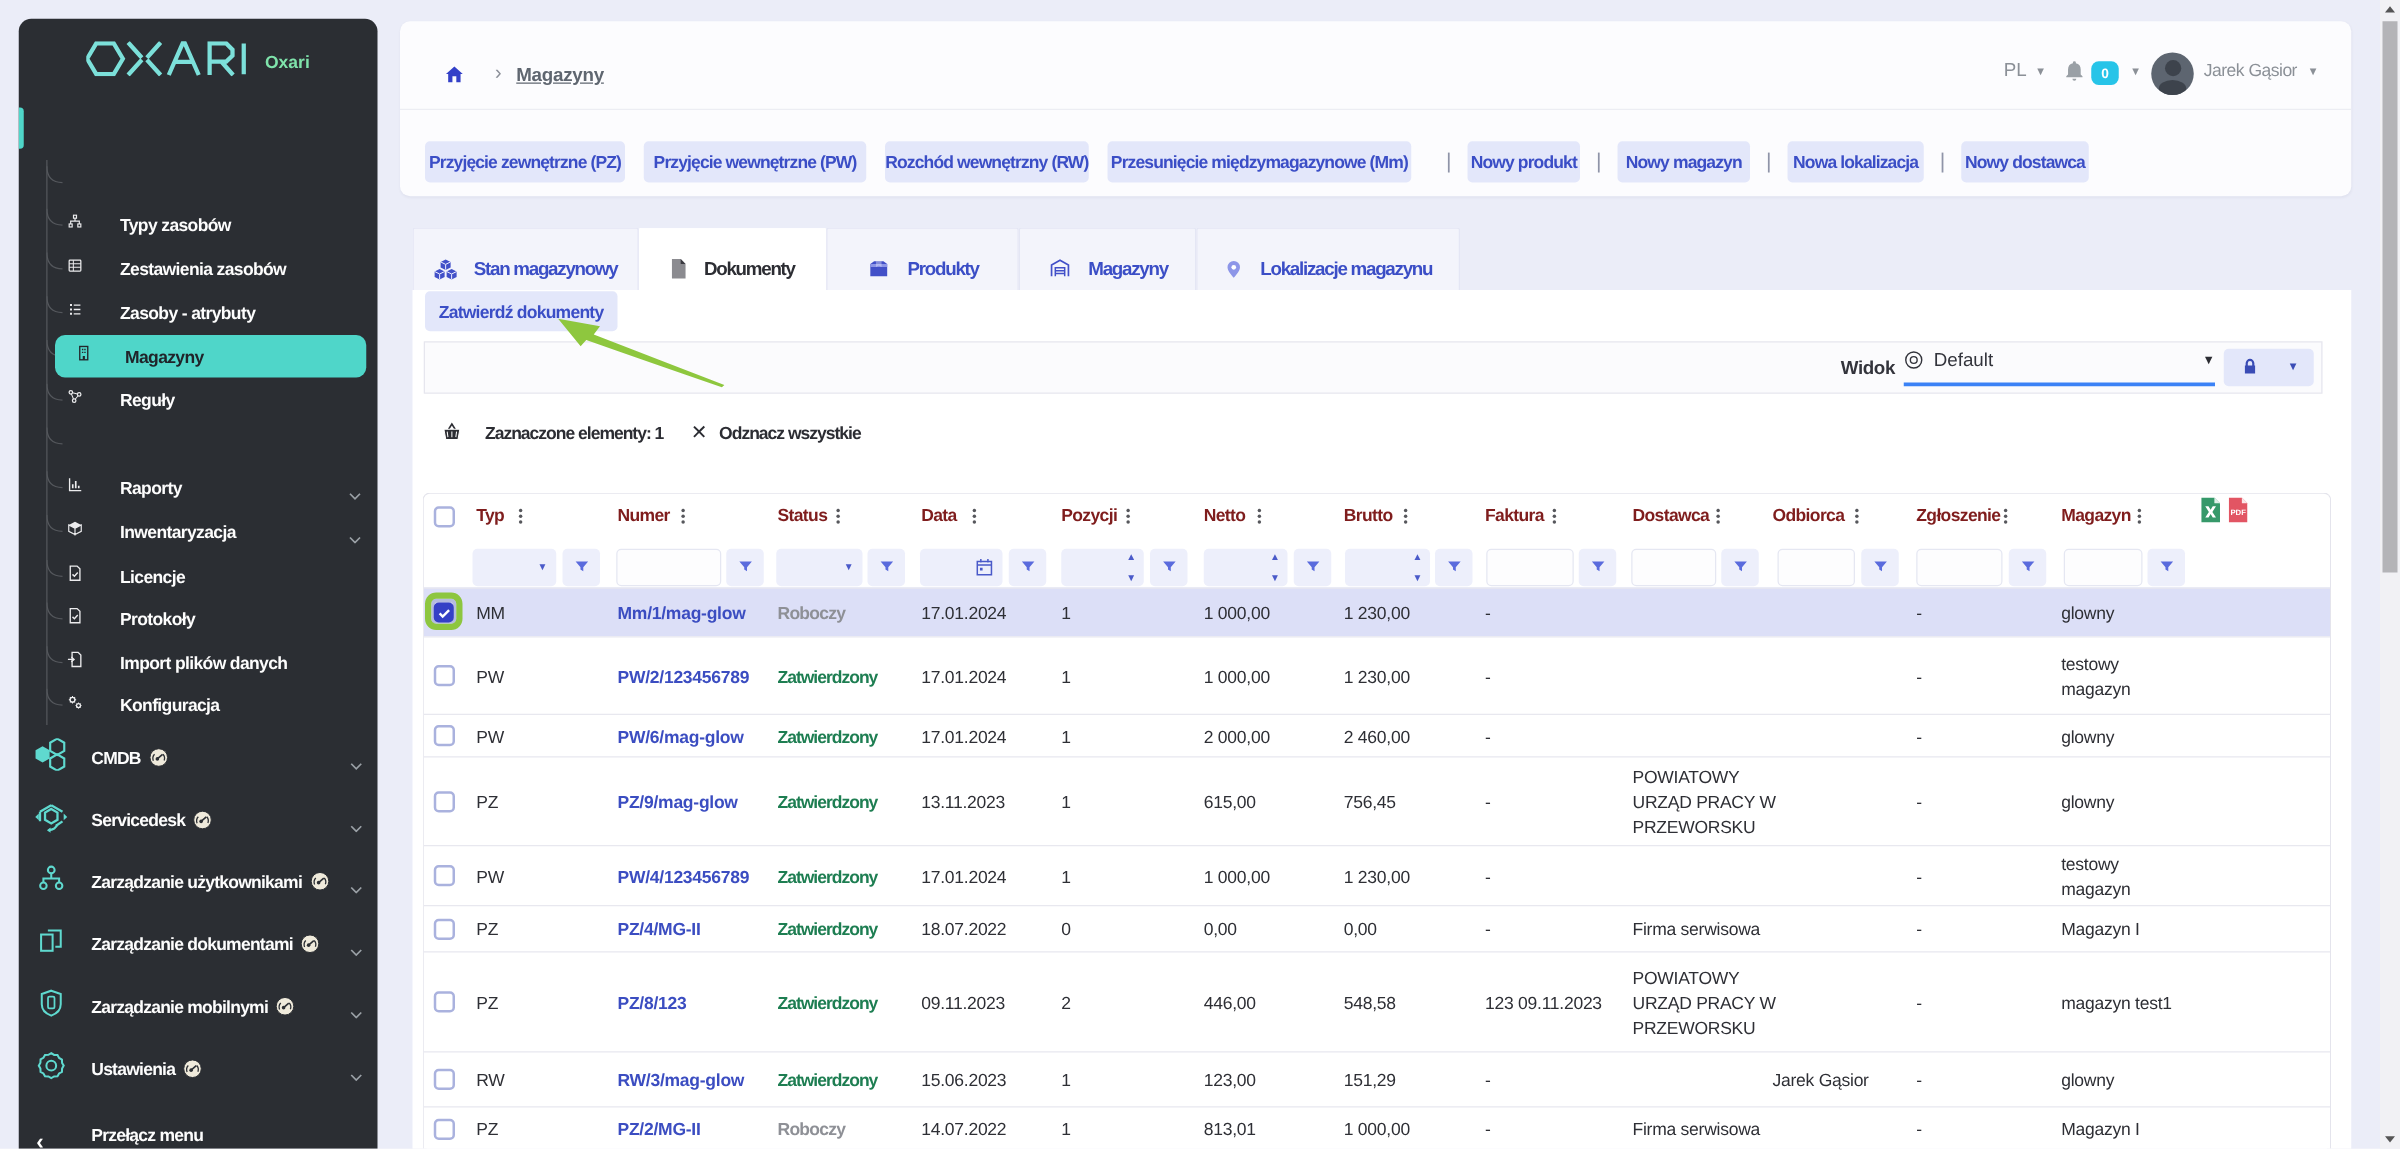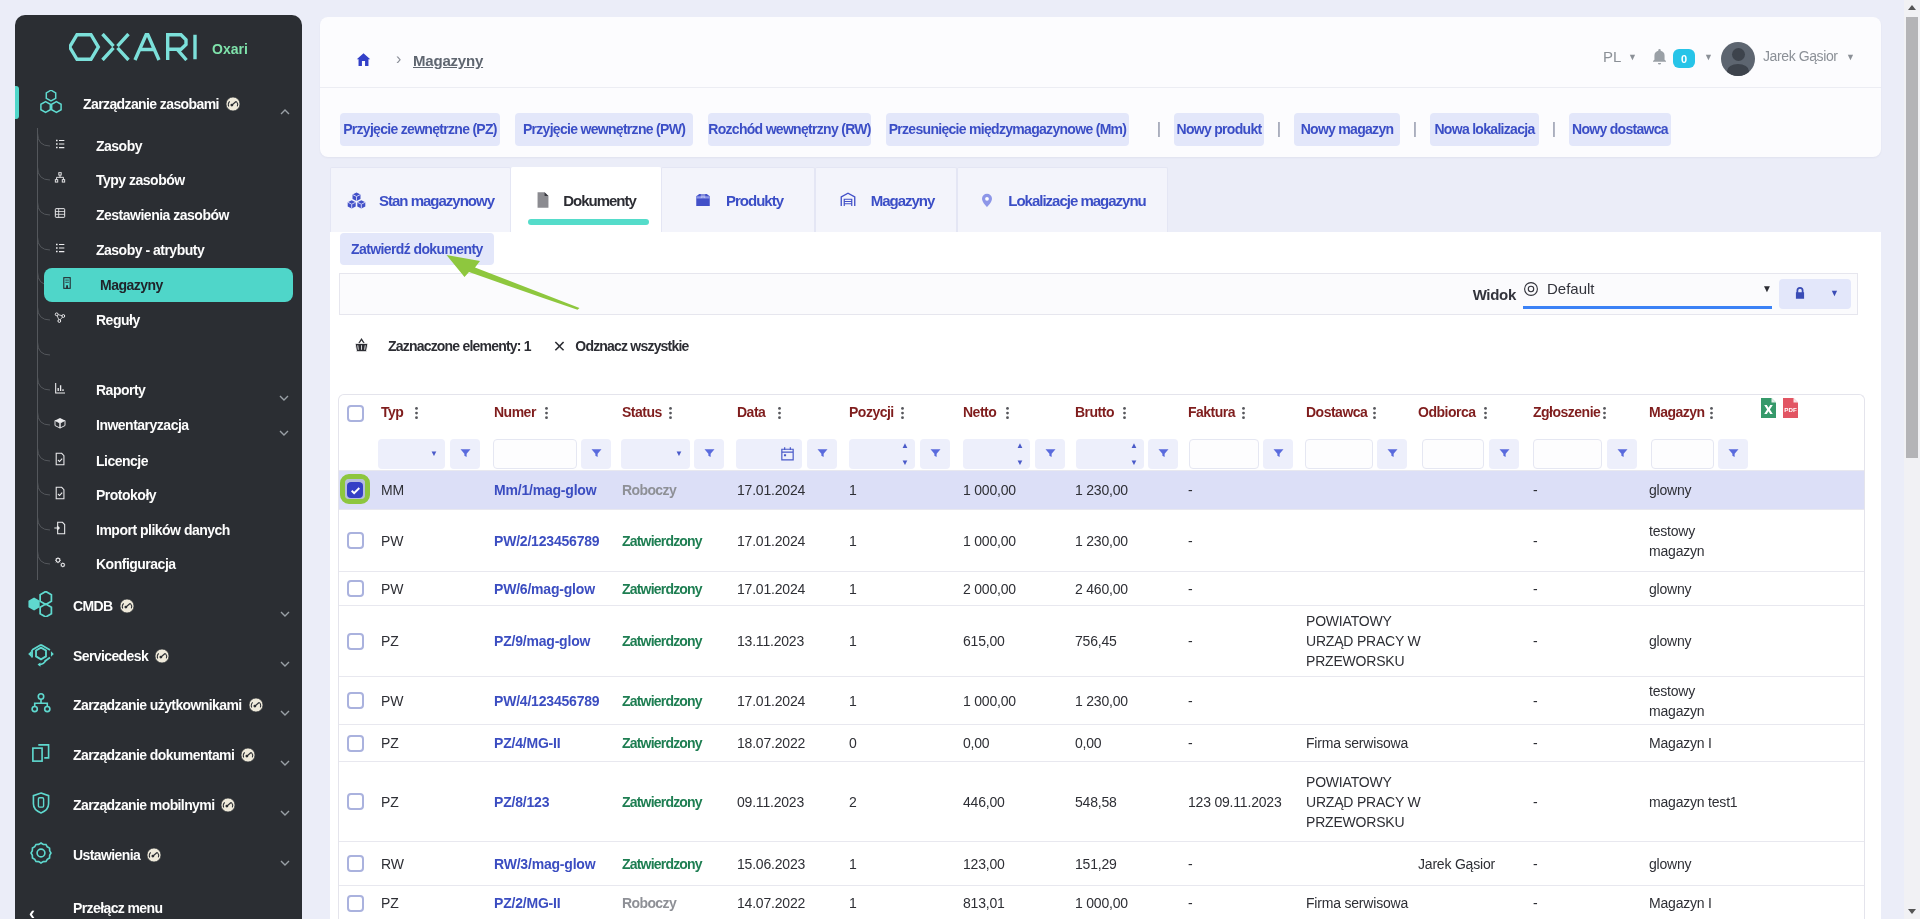--- a/index.html
+++ b/index.html
@@ -26,21 +26,21 @@
 .crumb-link { position:absolute; left:93px; top:35px; color:#5f6670; font-size:15px; font-weight:bold; text-decoration:underline; letter-spacing:-0.2px;}
 .top-right { color:#8b9097; font-size:15px; }
 .dn { font-size:9px; color:#8b9097; }
 .badge0 { background:#27c4e8; color:#fff; font-size:11px; font-weight:bold; border-radius:6px; width:22px; height:19px; display:inline-flex; align-items:center; justify-content:center; }
 .avatar { width:34px; height:34px; border-radius:50%; background:#5d6570; position:relative; overflow:hidden; }
 .avatar:before { content:""; position:absolute; left:10.5px; top:6px; width:13px; height:13px; border-radius:50%; background:#3d434c;}
 .avatar:after { content:""; position:absolute; left:6px; top:22px; width:22px; height:14px; border-radius:50% 50% 0 0; background:#3d434c;}
 .actions-row { position:absolute; left:20px; top:84px; height:56px; display:flex; align-items:center; }
 .abtn { display:inline-flex; align-items:center; justify-content:center; height:33px; background:#e3e7fa; color:#3b4ec6; font-size:14px; font-weight:bold; letter-spacing:-0.7px; border-radius:4px; white-space:nowrap; }
 .asep { color:#8f94a8; width:30px; text-align:center; font-size:17px; }
-.tabs { position:absolute; left:10px; top:167px; display:flex; height:65px;text-align:center; }
+.tabs { position:absolute; left:10px; top:182px; display:flex; height:65px;text-align:center; }
 .tab { height:65px; display:flex; align-items:center; justify-content:center; gap:13px; background:#f3f4fb; border:1px solid #e4e6f4; border-bottom:none; border-radius:2px 2px 0 0; font-size:15px; font-weight:bold; letter-spacing:-1px; color:#3b4ec6; position:relative; }
 .tab.active { background:#fff; color:#2c2d33; border-color:#fff;}
 .tab .underline { position:absolute; left:16px; bottom:7px; height:6px; border-radius:3px; background:#55dcca; width:121px; }
 .panel { position:absolute; left:10px; top:232px; width:1551px; height:687px; background:#fff; }
 .zatw { position:absolute; left:10px; top:1px; height:32px; display:inline-flex; align-items:center; background:#e3e7fa; color:#3b4ec6; font-size:14px; font-weight:bold; letter-spacing:-0.6px; border-radius:4px; padding:12px 11px; }
 .widok-bar { position:absolute; left:9px; top:41px; width:1519px; height:42px; background:#fbfbfd; border:1px solid #e6e6ee; }
 .widok-label { position:absolute; right:341px; top:12px; color:#33343c; font-size:15px; font-weight:bold; letter-spacing:-0.3px;}
 .widok-select { position:absolute; right:85px; top:6px; width:249px; height:29px; border-bottom:3px solid #3b82f6; color:#33343c; font-size:15px; }
 .lockbtn { position:absolute; right:6px; top:5px; width:72px; height:30px; background:#e3e7fa; border-radius:4px; }
 .selbar { position:absolute; left:22px; top:97px; height:34px; display:flex; align-items:center; color:#2c2d33; font-size:14px; font-weight:bold; letter-spacing:-0.8px;}
@@ -65,59 +65,36 @@
 <g stroke="#7ce0da" stroke-width="3.4" fill="none">
 <path d="M8 1.7 L22 1.7 L29.3 14 L22 26.3 L8 26.3 L0.7 14 Z"></path>
 <path d="M33.5 1 L44.5 13.2 M44.5 14.8 L33.5 27 M59.5 1 L48.5 13.2 M48.5 14.8 L59.5 27"></path>
 <path d="M66 27 L77.2 1.5 L78.8 1.5 L90 27 M70.5 16.5 L85.5 16.5"></path>
 <path d="M98.7 27 L98.7 1.7 L112 1.7 L117 6.7 L117 11.5 L112 16.2 L98.7 16.2 M108 16.2 L117.5 27"></path>
 <path d="M126 1.7 L126 26.3"></path>
 </g>
     </svg>
 <span class="logo-sub">Oxari</span>
 <div class="accentbar"></div>
-<div class="mi" style="top:65px">
-      <span class="ic" style="left:24px"><svg width="24" height="24" viewBox="0 0 24 24">
-          <path d="M12.0 0.2 L16.7 2.9 L16.7 8.3 L12.0 11.0 L7.3 8.3 L7.3 2.9 Z" fill="none" stroke="#5fd9cf" stroke-width="1.5"></path>
-          <path d="M6.6 11.6 L11.3 14.3 L11.3 19.7 L6.6 22.4 L1.9 19.7 L1.9 14.3 Z" fill="none" stroke="#5fd9cf" stroke-width="1.5"></path>
-          <path d="M17.4 11.6 L22.1 14.3 L22.1 19.7 L17.4 22.4 L12.7 19.7 L12.7 14.3 Z" fill="none" stroke="#5fd9cf" stroke-width="1.5"></path>
-        </svg></span>
-      <span class="tx" style="left:68px">Zarządzanie zasobami<svg width="16" height="16" viewBox="0 0 20 20" style="vertical-align:-3px;margin-left:6px">
-          <circle cx="10" cy="10" r="8.8" fill="#efeadb"></circle>
-          <circle cx="10" cy="10" r="8.8" fill="none" stroke="#2b2e33" stroke-width="1"></circle>
-          <path d="M8.6 11.4l5.2-4.6" stroke="#2b2e33" stroke-width="1.6"></path>
-          <circle cx="8.6" cy="11.4" r="1.8" fill="#2b2e33"></circle>
-          <path d="M4.6 13.2a6 6 0 0 1 1.2-6.4M14.2 6.8a6 6 0 0 1 1.2 6.2" fill="none" stroke="#2b2e33" stroke-width="1.3"></path>
-        </svg></span>
-      <span class="caret"><svg width="10" height="6" viewBox="0 0 10 6">
-          <path d="M1 5l4-4 4 4" fill="none" stroke="#9aa0a6" stroke-width="1.4"></path>
-        </svg></span>
-    </div>
 <div class="treeline" style="top:113px;height:452px;"></div>
 <svg style="position:absolute;left:22px;top:113px" width="40" height="460">
       <path d="M0.5 5 Q0.5 18 13 18" fill="none" stroke="#54575c" stroke-width="1"></path>
       <path d="M0.5 39 Q0.5 52 13 52" fill="none" stroke="#54575c" stroke-width="1"></path>
       <path d="M0.5 74 Q0.5 87 13 87" fill="none" stroke="#54575c" stroke-width="1"></path>
       <path d="M0.5 109 Q0.5 122 13 122" fill="none" stroke="#54575c" stroke-width="1"></path>
       <path d="M0.5 144 Q0.5 157 13 157" fill="none" stroke="#54575c" stroke-width="1"></path>
       <path d="M0.5 179 Q0.5 192 13 192" fill="none" stroke="#54575c" stroke-width="1"></path>
       <path d="M0.5 214 Q0.5 227 13 227" fill="none" stroke="#54575c" stroke-width="1"></path>
       <path d="M0.5 249 Q0.5 262 13 262" fill="none" stroke="#54575c" stroke-width="1"></path>
       <path d="M0.5 284 Q0.5 297 13 297" fill="none" stroke="#54575c" stroke-width="1"></path>
       <path d="M0.5 320 Q0.5 333 13 333" fill="none" stroke="#54575c" stroke-width="1"></path>
       <path d="M0.5 354 Q0.5 367 13 367" fill="none" stroke="#54575c" stroke-width="1"></path>
       <path d="M0.5 389 Q0.5 402 13 402" fill="none" stroke="#54575c" stroke-width="1"></path>
       <path d="M0.5 423 Q0.5 436 13 436" fill="none" stroke="#54575c" stroke-width="1"></path>
     </svg>
-<div class="smi" style="top:114px">
-      <span class="ic"><svg width="16" height="16" viewBox="0 0 24 24">
-          <path fill="#ececee" d="M6 5.5h2.4v2.4H6zM6 10.8h2.4v2.4H6zM6 16.1h2.4v2.4H6zM10.5 6h8v1.6h-8zM10.5 11.3h8v1.6h-8zM10.5 16.6h8v1.6h-8z"></path>
-        </svg></span>
-      <span class="tx">Zasoby</span>
-    </div>
 <div class="smi" style="top:148px">
       <span class="ic"><svg width="16" height="16" viewBox="0 0 24 24">
           <rect x="10.2" y="4" width="3.6" height="3.6" fill="none" stroke="#ececee" stroke-width="1.4"></rect>
           <rect x="5" y="14.5" width="3.6" height="3.6" fill="none" stroke="#ececee" stroke-width="1.4"></rect>
           <rect x="15.4" y="14.5" width="3.6" height="3.6" fill="none" stroke="#ececee" stroke-width="1.4"></rect>
           <path d="M12 7.6v3.4M6.8 14.5v-3.5h10.4v3.5" fill="none" stroke="#ececee" stroke-width="1.4"></path>
         </svg></span>
       <span class="tx">Typy zasobów</span>
     </div>
 <div class="smi" style="top:183px">

